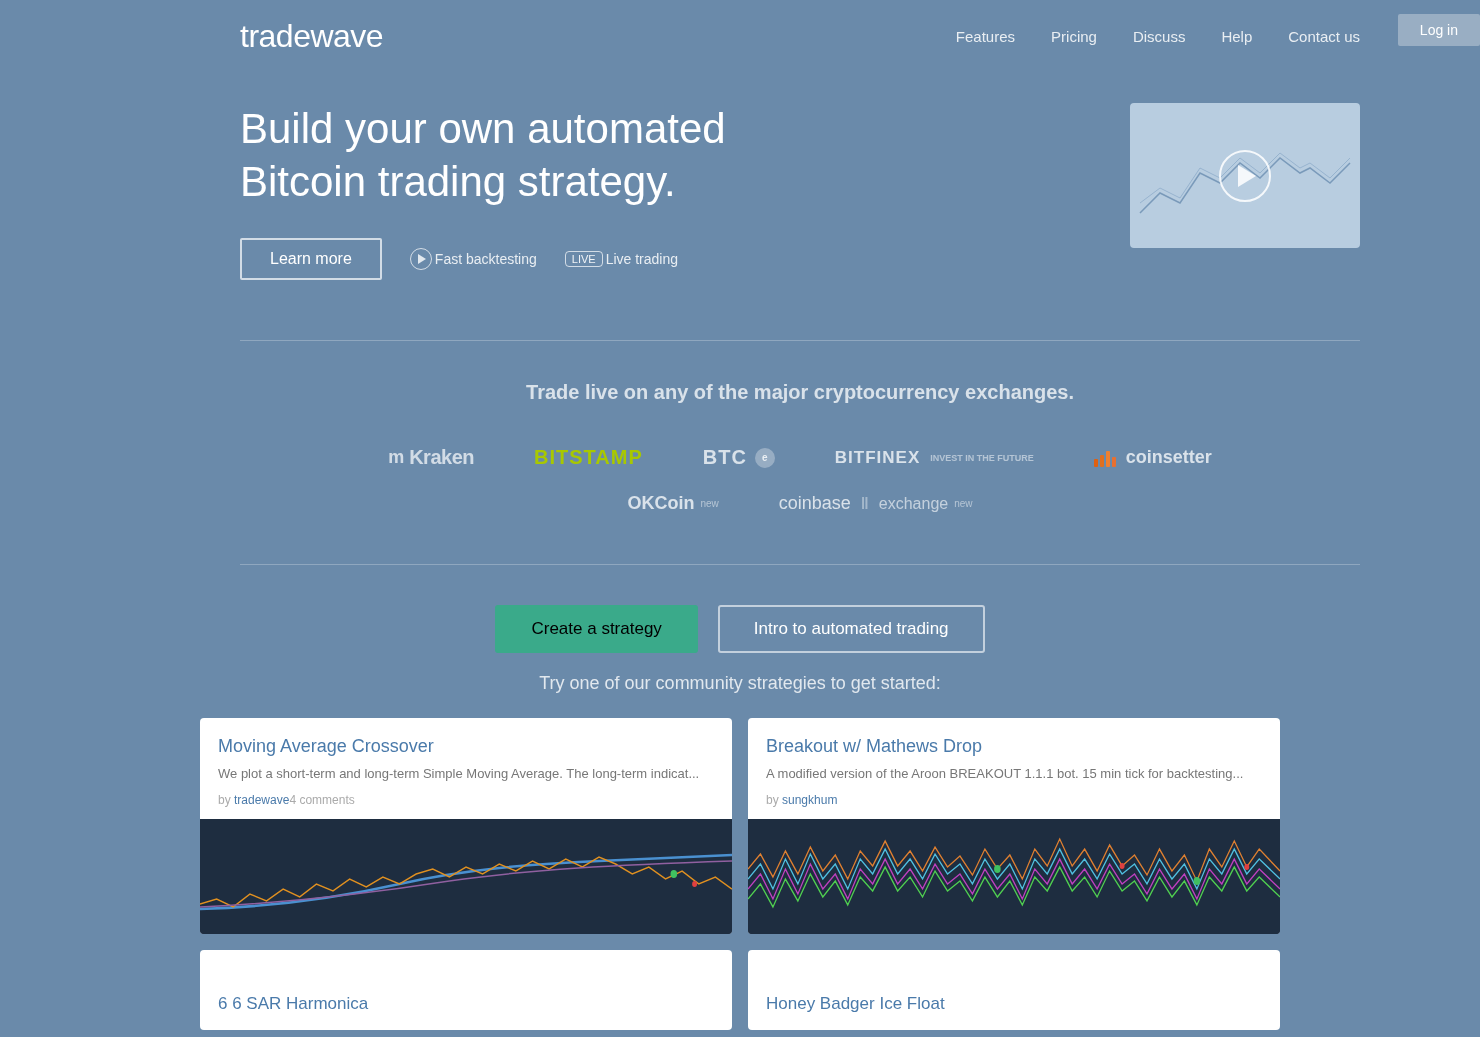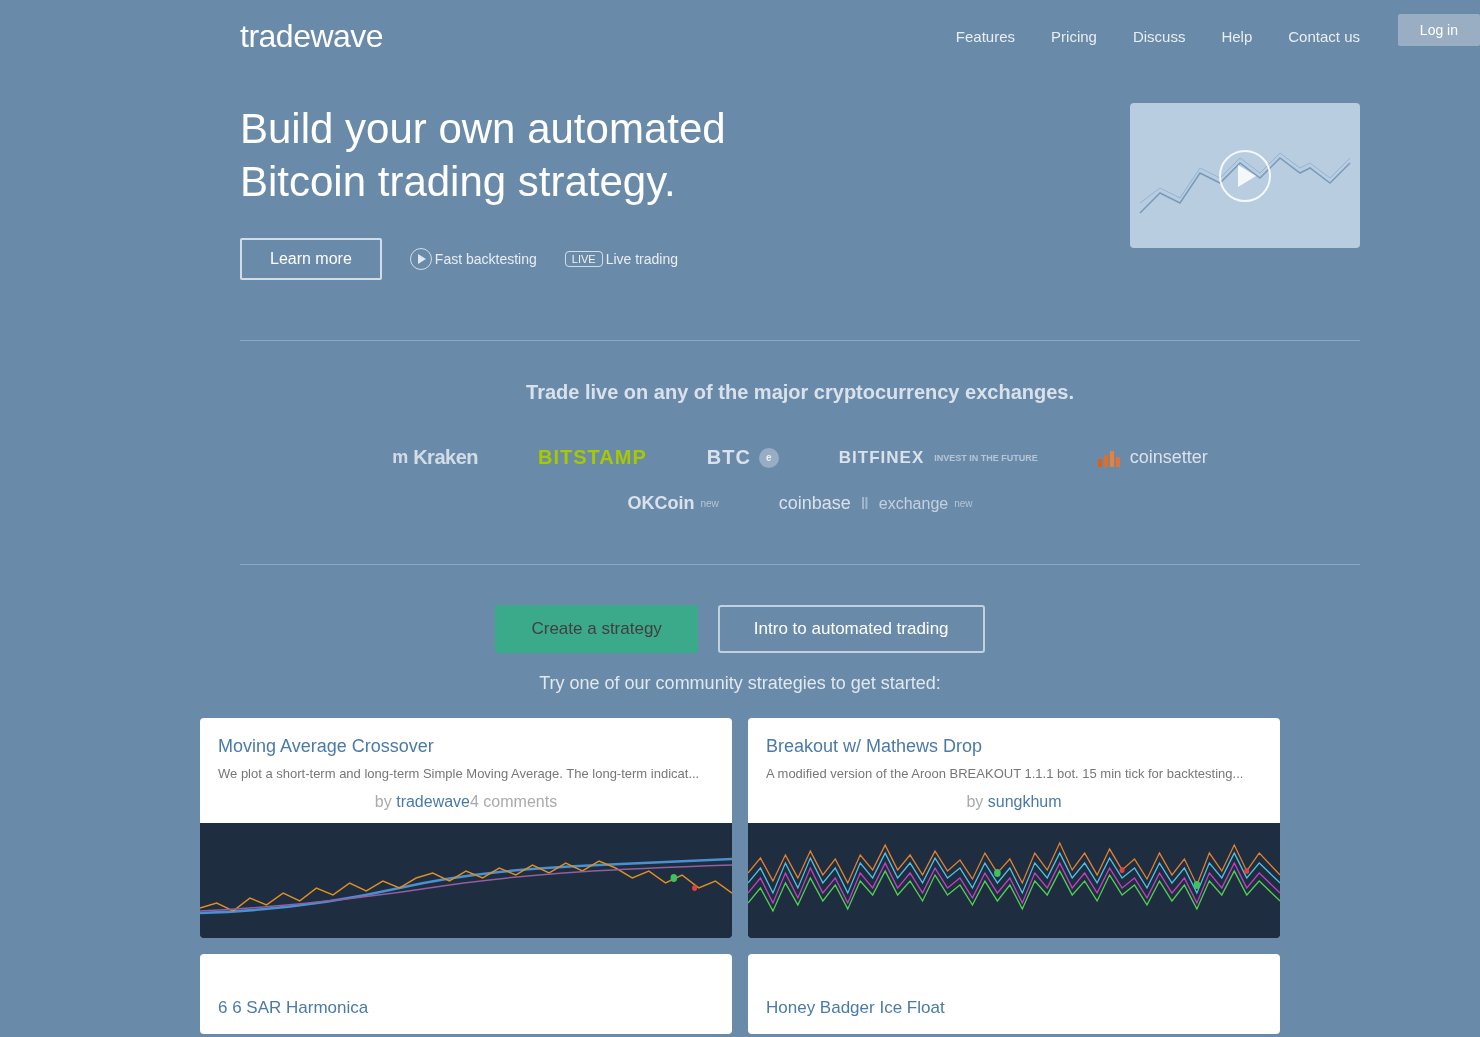--- a/index.html
+++ b/index.html
@@ -210,21 +210,21 @@
 
     
     .action-btns {
       display: flex;
       justify-content: center;
       gap: 20px;
       padding: 40px 0 20px;
     }
     .btn-primary {
       background: #3aaa8a;
-      color: #404040;
+      color: #000000;
       border: none;
       padding: 14px 36px;
       font-size: 17px;
       cursor: pointer;
       border-radius: 3px;
     }
     .btn-secondary {
       background: transparent;
       color: #fff;
       border: 2px solid rgba(255,255,255,0.6);
@@ -267,22 +267,22 @@
       margin-bottom: 8px;
     }
     .card-desc {
       font-size: 13px;
       color: #777;
       line-height: 1.4;
       margin-bottom: 10px;
     }
     .card-meta {
       display: flex;
-      justify-content: center;
-      font-size: 16px;
+      justify-content: flex-start;
+      font-size: 12px;
       color: #aaa;
     }
     .card-chart {
       height: 115px;
       background: #2a3a50;
       position: relative;
       overflow: hidden;
     }
 
     
@@ -382,21 +382,21 @@
       <span style="font-size:9px;color:rgba(255,255,255,0.5);margin-left:4px;">INVEST IN THE FUTURE</span>
     </div>
 
     <div class="exchange-logo coinsetter">
       <div class="exchange-icon-bars">
         <div class="bar bar1" style="background:#e06010;"></div>
         <div class="bar bar2" style="background:#e07020;"></div>
         <div class="bar bar3" style="background:#f08030;"></div>
         <div class="bar bar4" style="background:#e87030;"></div>
       </div>
-      <span style="color:rgba(255,255,255,0.75);font-size:18px;font-weight:400;margin-left:4px;">coinsetter</span>
+      <span style="color:rgba(255,255,255,0.75);font-size:18px;font-weight:700;margin-left:4px;">coinsetter</span>
     </div>
 
     <div class="exchange-logo okcoin">
       <span style="color:rgba(255,255,255,0.75);font-size:18px;font-weight:600;">OKCoin</span>
       <sup class="new-badge" style="font-size:10px;color:rgba(255,255,255,0.5);">new</sup>
     </div>
 
     <div class="exchange-logo coinbase">
       <span style="color:rgba(255,255,255,0.75);font-size:18px;font-weight:400;">coinbase</span>
       <span style="color:rgba(255,255,255,0.4);font-size:16px;margin:0 4px;">‖</span>

